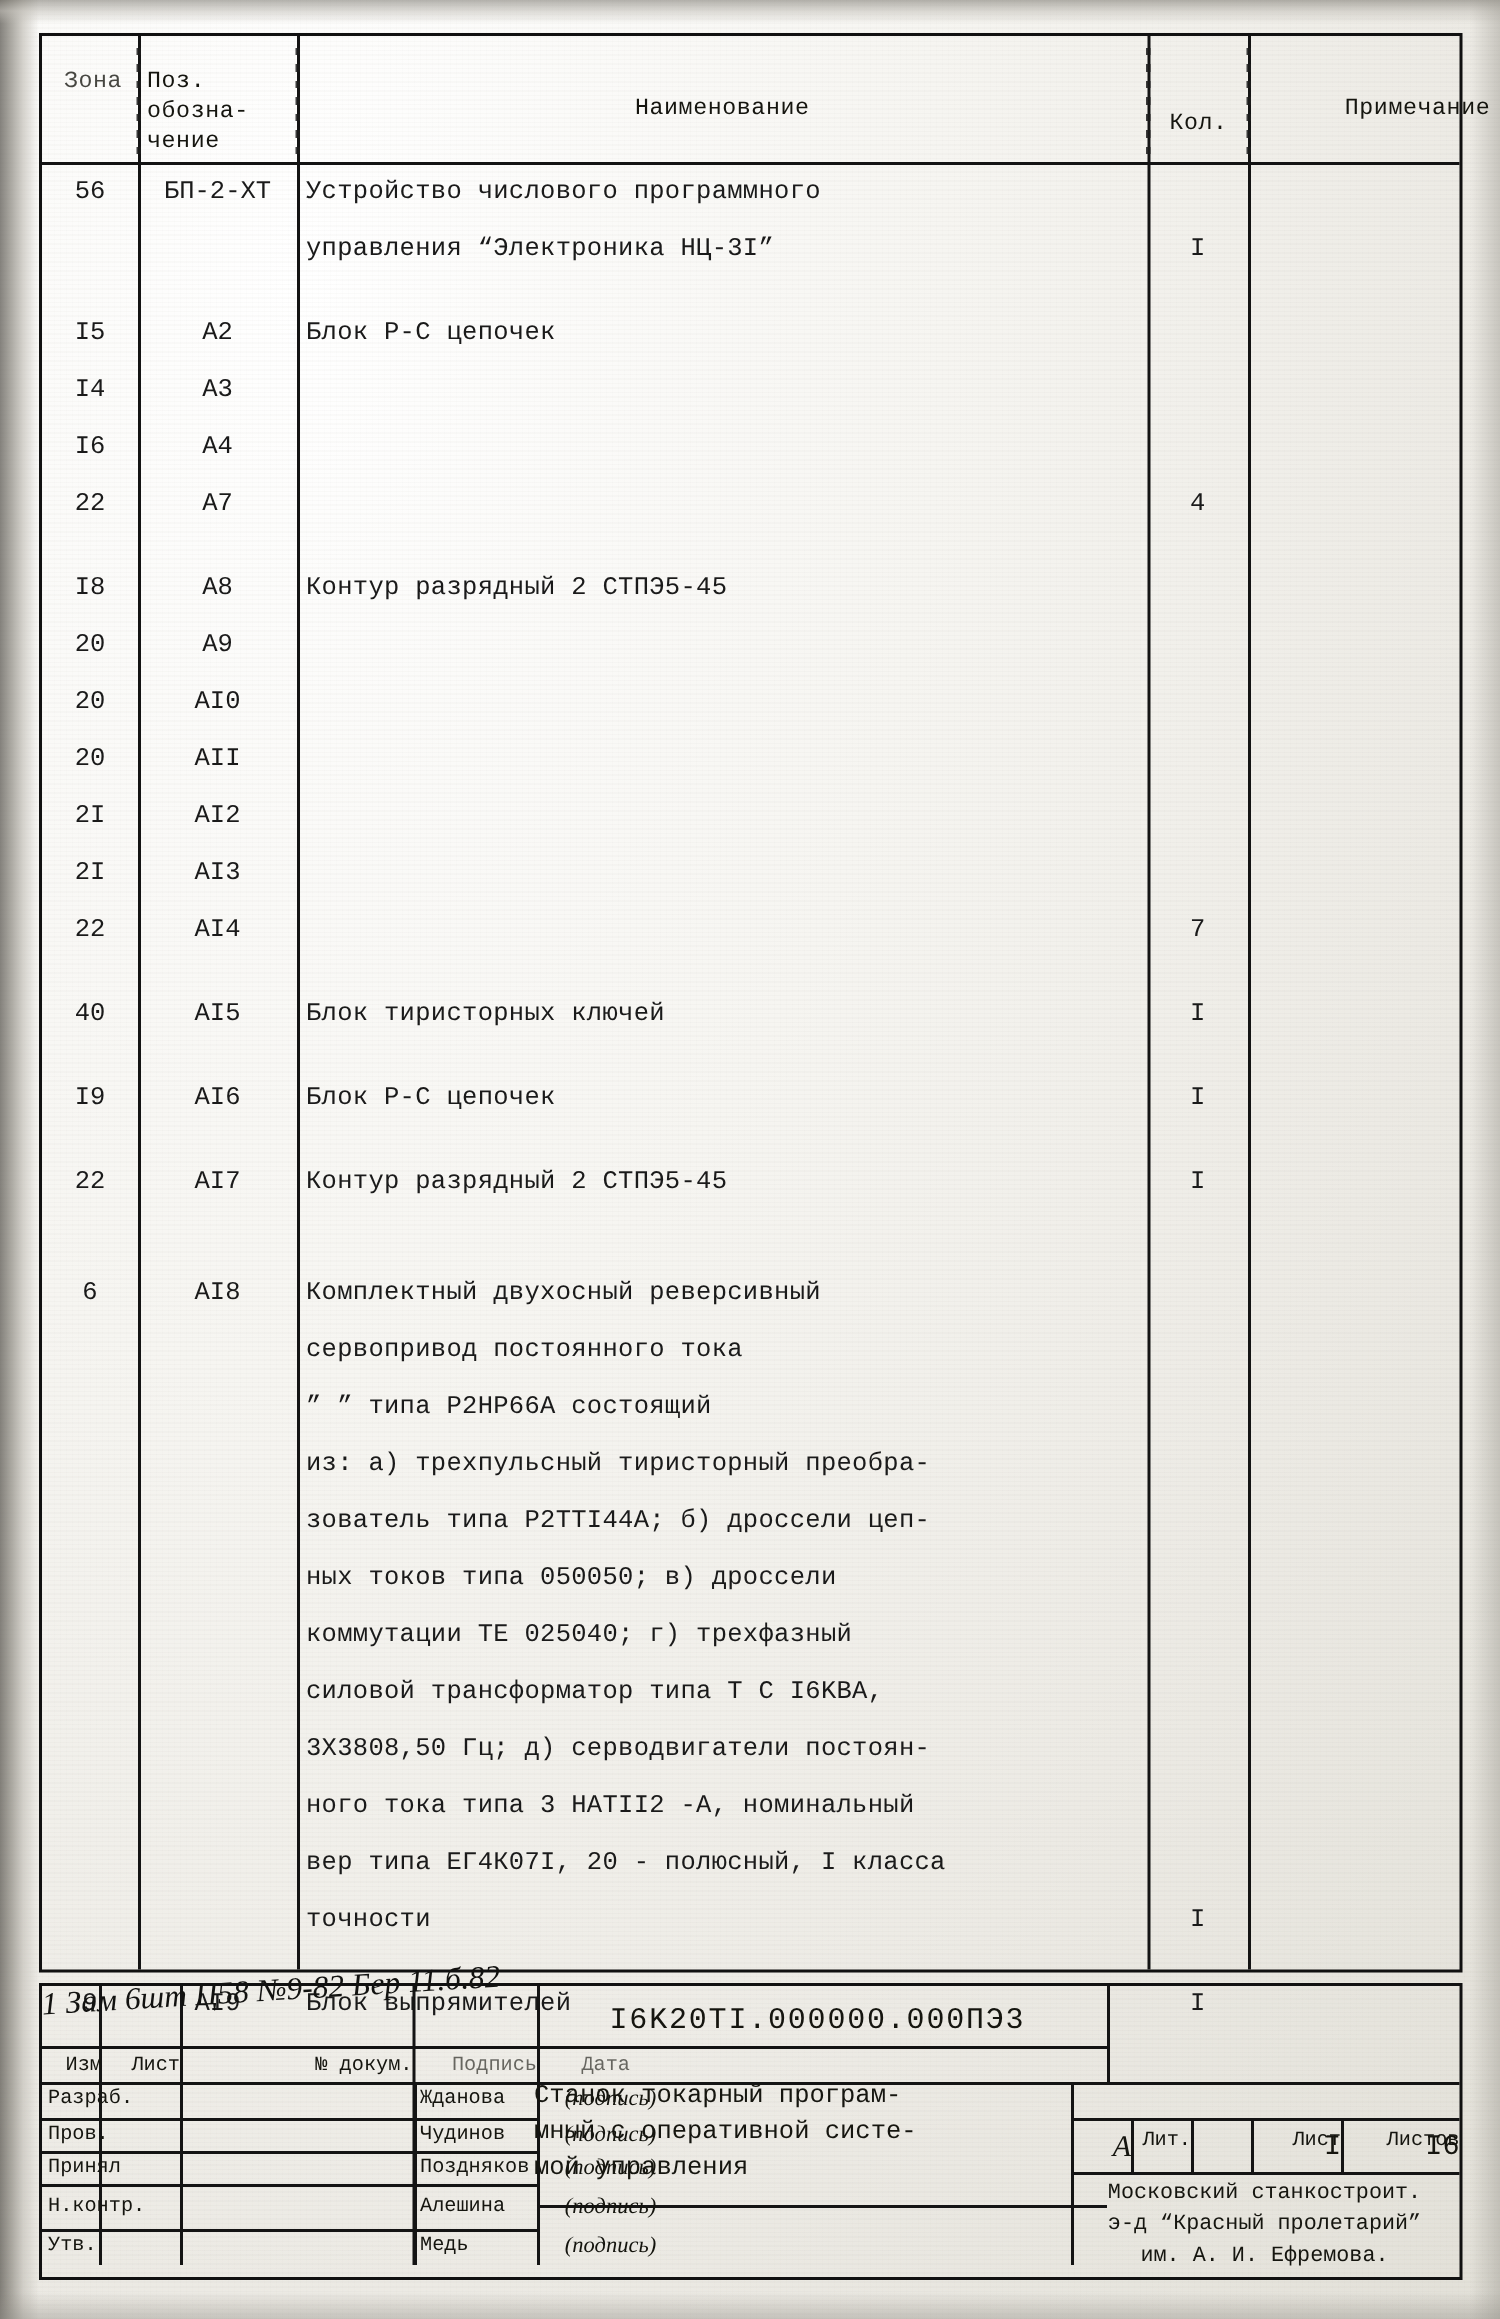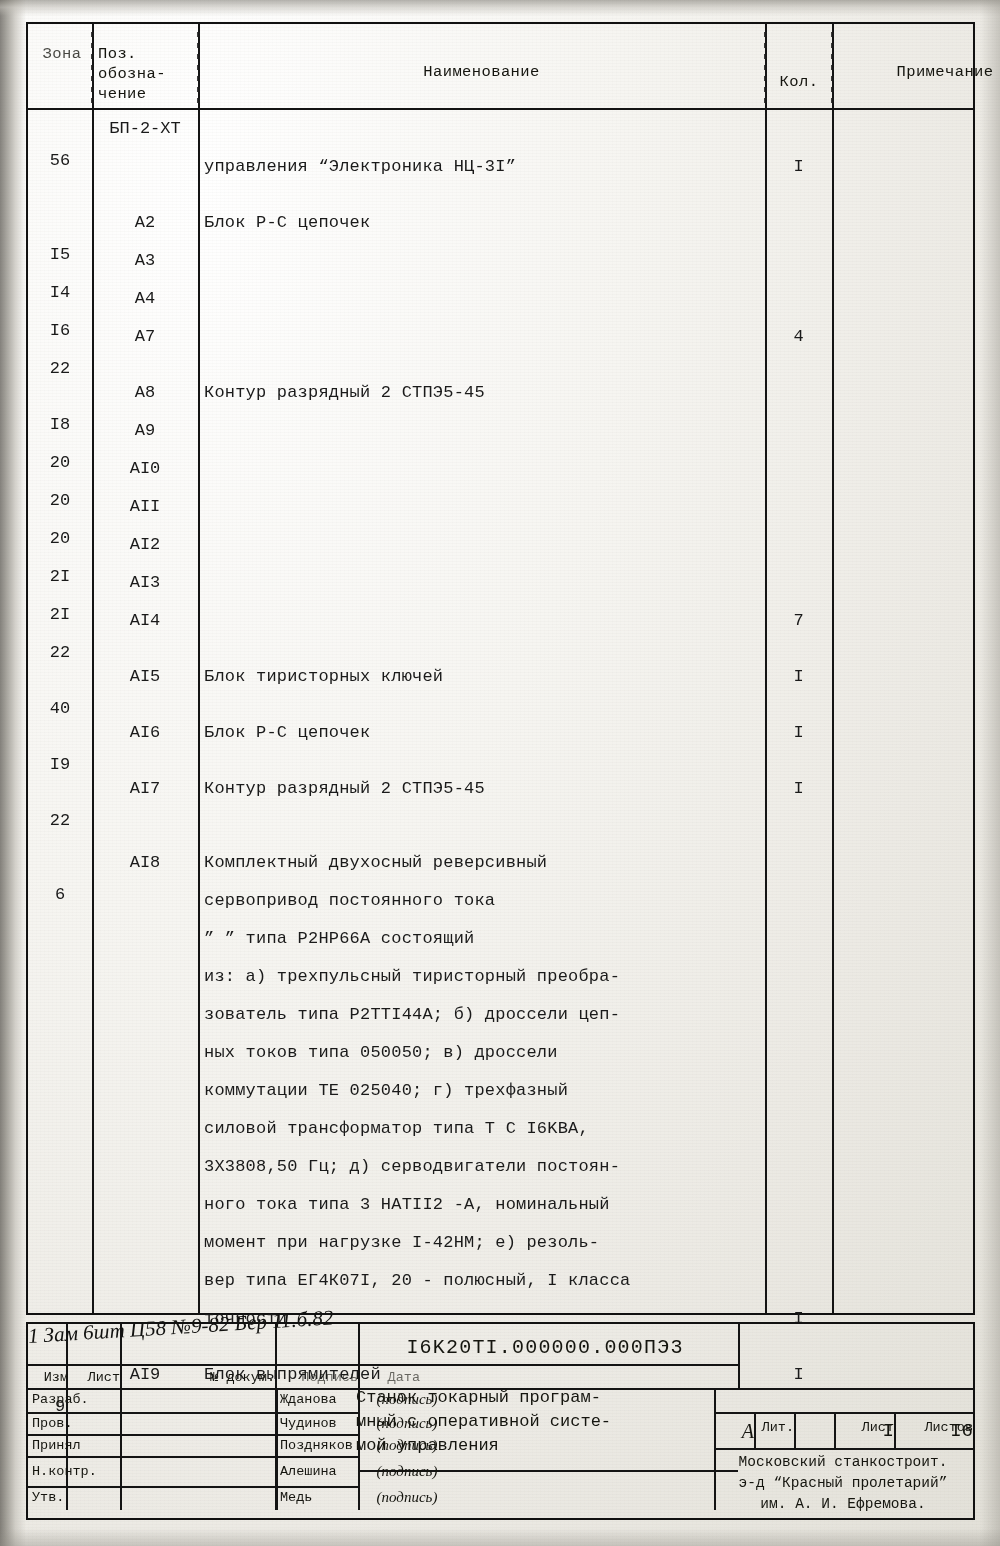--- a/index.html
+++ b/index.html
@@ -81,21 +81,21 @@
   .hdr-dots{
     position:absolute;top:8px;height:74px;width:3px;
     background:repeating-linear-gradient(180deg,#1b1b1b 0px,#1b1b1b 5px,transparent 5px,transparent 11px);
     opacity:.85;
   }
   #hd1{left:63px;} #hd2{left:169px;} #hd3{left:736px;} #hd4{left:803px;}
 
   
   #rows{position:absolute;left:0;right:0;top:86px;bottom:0;}
   .row{position:relative;height:38px;}
-  .c-zona{position:absolute;left:0;width:64px;text-align:center;font-size:17px;line-height:38px;margin-top:32px;}
+  .c-zona{position:absolute;left:0;width:64px;text-align:center;font-size:17px;line-height:38px;}
   .c-poz{position:absolute;left:64px;width:106px;text-align:center;font-size:17px;line-height:38px;}
   .c-naim{position:absolute;left:176px;width:560px;font-size:17px;line-height:38px;letter-spacing:.2px;}
   .c-kol{position:absolute;left:737px;width:67px;text-align:center;font-size:17px;line-height:38px;}
   .c-prim{position:absolute;left:804px;width:141px;text-align:center;font-size:17px;line-height:38px;}
   .spacer{height:18px;}
 
   
   #stamp{
     position:absolute;left:26px;top:1322px;width:949px;height:198px;
     border:2.5px solid #111;box-sizing:border-box;
@@ -161,20 +161,21 @@
     <span class="l2">чение</span>
   </div>
   <div class="hdr-cell" id="hdr-naim">Наименование</div>
   <div class="hdr-cell" id="hdr-kol">Кол.</div>
   <div class="hdr-cell" id="hdr-prim">Примечание</div>
 
   <div id="rows">
       <div class="row">
         <div class="c-zona">56</div>
         <div class="c-poz">БП-2-ХТ</div>
+        <div class="c-naim">Устройство числового программного</div>
         <div class="c-kol"></div>
         <div class="c-prim"></div>
       </div>
       <div class="row">
         <div class="c-zona"></div>
         <div class="c-poz"></div>
         <div class="c-naim">управления “Электроника НЦ-3I”</div>
         <div class="c-kol">I</div>
         <div class="c-prim"></div>
       </div>
@@ -343,27 +344,20 @@
         <div class="c-zona"></div>
         <div class="c-poz"></div>
         <div class="c-naim">3X3808,50 Гц; д) серводвигатели постоян-</div>
         <div class="c-kol"></div>
         <div class="c-prim"></div>
       </div>
       <div class="row">
         <div class="c-zona"></div>
         <div class="c-poz"></div>
         <div class="c-naim">ного тока типа 3  HATII2  -A, номинальный</div>
-        <div class="c-kol"></div>
-        <div class="c-prim"></div>
-      </div>
-      <div class="row">
-        <div class="c-zona"></div>
-        <div class="c-poz"></div>
-        <div class="c-naim">момент при нагрузке   I-42HM; е) резоль-</div>
         <div class="c-kol"></div>
         <div class="c-prim"></div>
       </div>
       <div class="row">
         <div class="c-zona"></div>
         <div class="c-poz"></div>
         <div class="c-naim">вер типа ЕГ4К07I, 20 - полюсный, I класса</div>
         <div class="c-kol"></div>
         <div class="c-prim"></div>
       </div>

